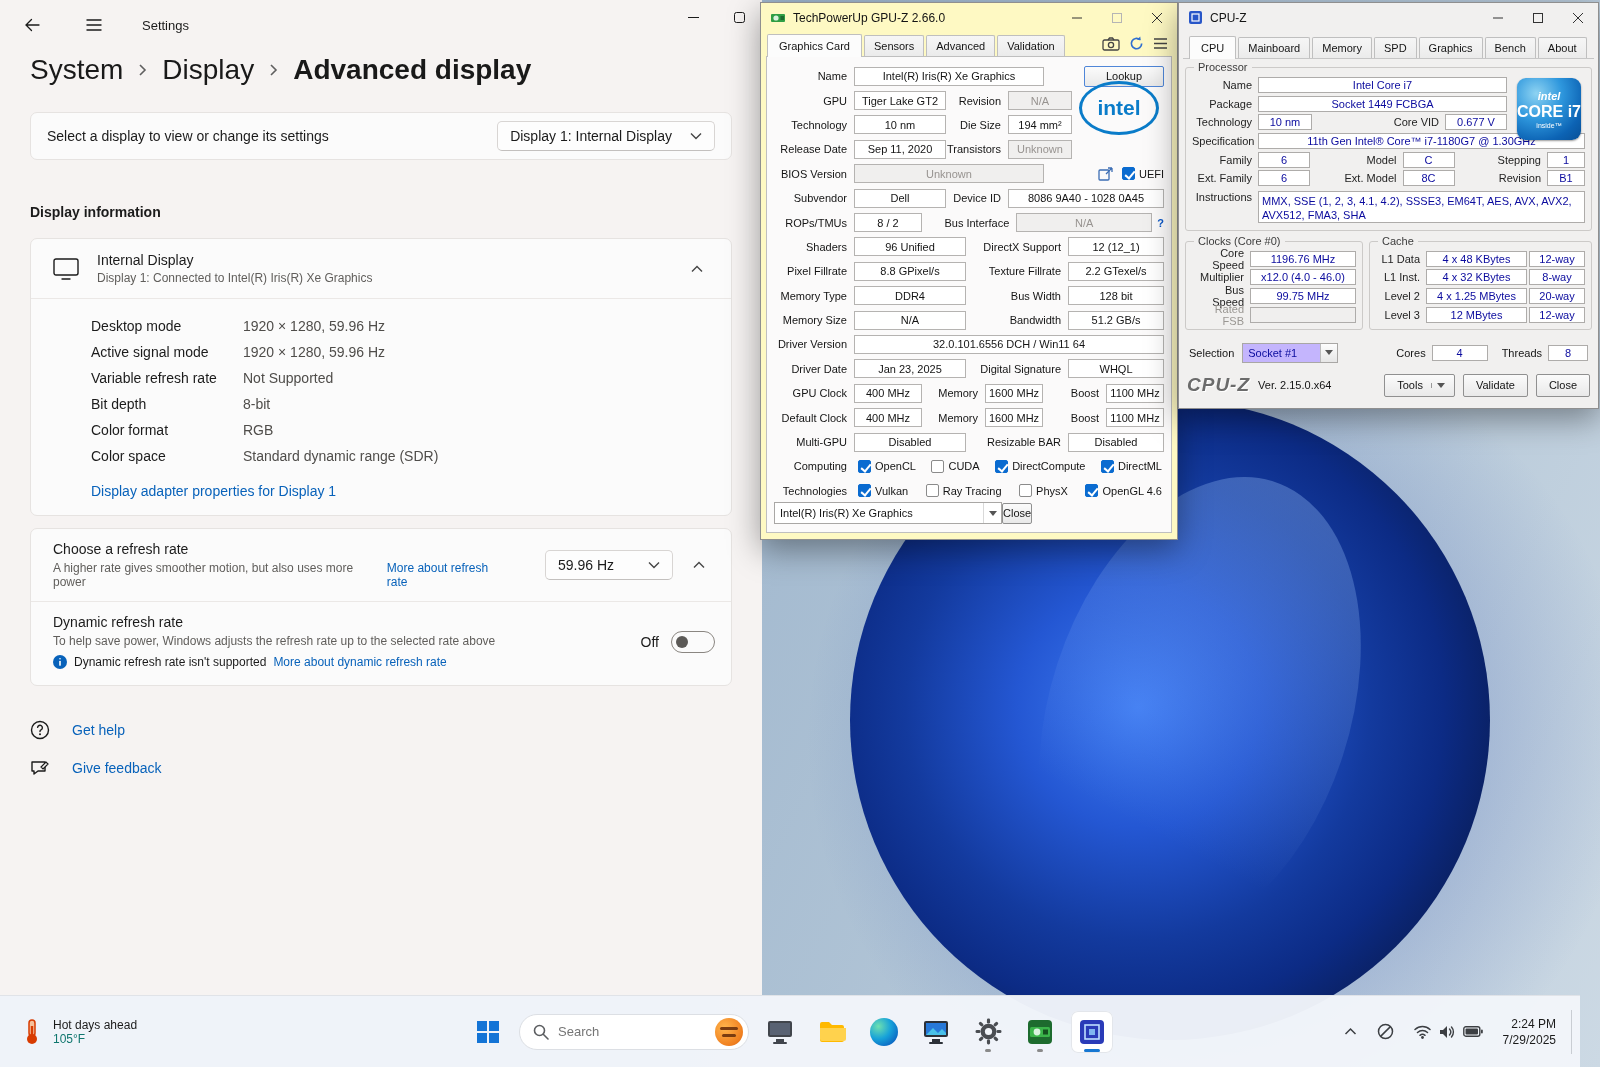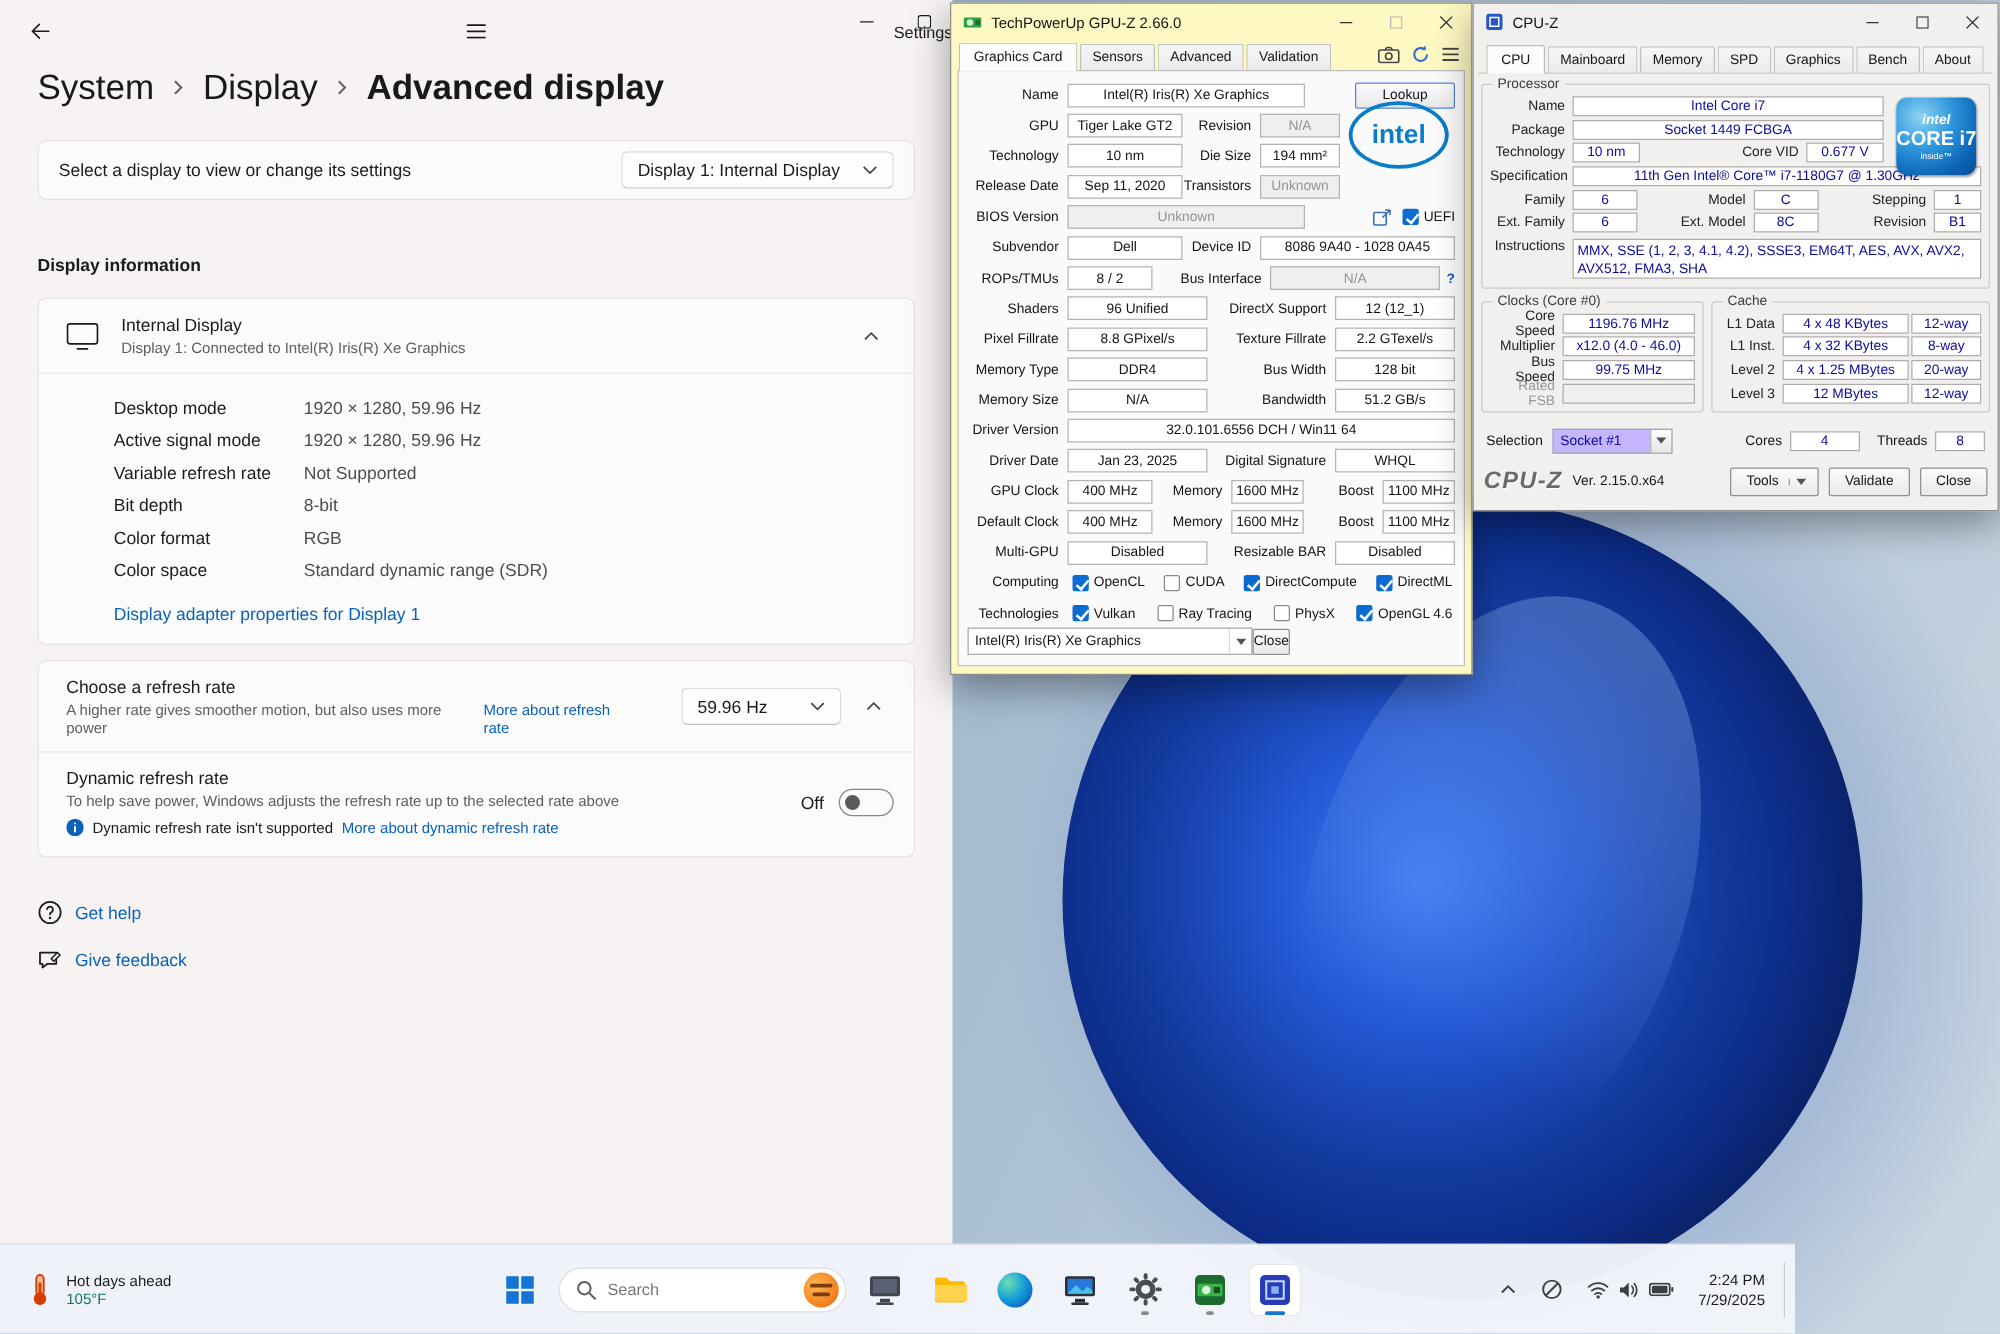--- a/index.html
+++ b/index.html
@@ -13,21 +13,21 @@
   .petal { position:absolute; border-radius:50%; }
   .p1 { left:850px; top:400px; width:640px; height:640px; background:radial-gradient(circle at 45% 48%,#3e7bf2 0%,#2457d3 25%,#133a9e 48%,#0c2b85 63%,#0a2165 74%,rgba(10,33,101,0) 75%); }
   .p2 { left:880px; top:430px; width:560px; height:300px; transform:rotate(32deg); background:linear-gradient(100deg,rgba(110,160,250,.55),rgba(30,70,190,0) 70%); }
   .p3 { left:930px; top:640px; width:520px; height:260px; transform:rotate(-24deg); background:linear-gradient(260deg,rgba(90,140,240,.5),rgba(20,60,170,0) 70%); }
   .p4 { left:1050px; top:470px; width:300px; height:480px; transform:rotate(18deg); background:linear-gradient(190deg,rgba(160,200,255,.35),rgba(20,60,170,0) 75%); }
 
   .link { color:#0862ba; cursor:pointer; }
 
   
   .settings { position:absolute; left:0; top:0; width:762px; height:995px; background:#f6f3f2; color:#1b1b1b; }
-  .s-titlebar { height:50px; display:flex; align-items:center; gap:26px; padding-left:14px; position:relative;justify-content:space-between; }
+  .s-titlebar { height:50px; display:flex; align-items:center; gap:26px; padding-left:14px; position:relative; }
   .nav-btn { width:36px; height:34px; border-radius:5px; display:flex; align-items:center; justify-content:center; }
   .s-title { font-size:13px; margin-left:4px; }
   .win-controls { position:absolute; right:0; top:0; display:flex; }
   .win-btn { width:46px; height:34px; display:flex; align-items:center; justify-content:center; }
   .breadcrumb { display:flex; align-items:center; gap:14px; padding:4px 0 0 30px; font-size:28px; color:#191919; }
   .crumb.current { font-weight:700; }
   .s-body { padding:26px 30px 0 30px; }
   .card { background:#fbfbfb; border:1px solid #e6e3e1; border-radius:7px; }
   .row-card { display:flex; align-items:center; justify-content:space-between; padding:7px 16px; min-height:48px; }
   .row-label { font-size:14px; }
@@ -46,21 +46,21 @@
   .adapter-link { display:inline-block; margin:10px 0 16px 60px; font-size:14px; }
   .rc-row { display:flex; align-items:center; padding:12px 16px 12px 22px;gap:36px; }
   .rc-sub { font-size:12px; color:#605e5b; margin-top:4px; display:flex; gap:6px; }
   .rc-right { margin-left:auto; display:flex; align-items:center; gap:10px; }
   .dyn-row { display:flex; padding:12px 16px 16px 22px; }
   .info-line { display:flex; align-items:center; gap:7px; margin-top:7px; font-size:12px; }
   .toggle-wrap { margin-left:auto; display:flex; align-items:center; gap:12px; align-self:center; font-size:14px; }
   .toggle { width:44px; height:22px; border:1px solid #8a8681; border-radius:12px; background:#fbfbfb; position:relative; }
   .toggle .knob { position:absolute; left:4px; top:4px; width:12px; height:12px; border-radius:50%; background:#5c5a57; }
   .foot-links { margin-top:34px; display:flex; flex-direction:column; gap:18px; }
-  .foot-link { display:flex; align-items:center; gap:10px; font-size:14px; }
+  .foot-link { display:flex; align-items:center; gap:22px; font-size:14px; }
 
   
   .xwin { position:absolute; background:#fef9c3; border:1px solid #8f8f8f; box-shadow:0 10px 30px rgba(0,0,0,.38); font-size:11px; color:#141414; }
   .x-titlebar { height:29px; display:flex; align-items:center; gap:7px; padding-left:9px; }
   .x-title { font-size:12px; }
   .x-ctls { margin-left:auto; display:flex; height:100%; }
   .x-ctl { width:40px; display:flex; align-items:center; justify-content:center; }
   .tabstrip { display:flex; align-items:flex-end; padding:2px 6px 0 6px; }
   .xtab { padding:4px 9px; background:linear-gradient(#f6f6f6,#ebebeb); border:1px solid #bfbfbf; border-bottom:none; border-radius:2px 2px 0 0; margin-right:2px; }
   .xtab.active { background:#fcfcfc; padding:5px 11px; margin-bottom:-1px; z-index:3; position:relative; }
@@ -109,21 +109,21 @@
   .c-clocks .c-lbl { width:58px; }
   .c-cache .c-lbl { width:50px; }
   .c-bottom { display:flex; align-items:center; margin:13px 10px 0 10px; font-size:11px; }
   .c-footer { display:flex; align-items:center; margin:11px 8px 0 8px; gap:8px; }
   .cpuz-brand { font-size:19px; font-weight:700; font-style:italic; color:#6b6b6b; letter-spacing:1px; text-shadow:1px 1px 0 #fff; }
   .c-btn { padding:0 12px; height:23px; }
   .c-combo { display:flex; align-items:center; height:20px; border:1px solid #a9a7a5; background:#c4b5fd; width:96px; padding-left:5px; }
   .c-combo .arrowbox { margin-left:auto; width:17px; align-self:stretch; background:linear-gradient(#fdfdfd,#e6e6e6); border-left:1px solid #bbb; display:flex; align-items:center; justify-content:center; }
 
   
-  .taskbar { position:absolute; left:0; bottom:0; width:1436px; height:72px; background:rgba(242,245,250,.97); border-top:1px solid #e0e3e8; }
+  .taskbar { position:absolute; left:0; bottom:0; width:1580px; height:72px; background:rgba(242,245,250,.97); border-top:1px solid #e0e3e8; }
   .tb-widget { position:absolute; left:8px; top:50%; transform:translateY(-50%); display:flex; align-items:center; gap:9px; padding:6px 12px; border-radius:7px; }
   .tw-t { font-size:12px; color:#1b1b1b; }
   .tw-temp { font-size:12px; color:#0f766e; }
   .tb-center { position:absolute; left:50%; top:50%; transform:translate(-50%,-50%); display:flex; align-items:center; gap:10px; }
   .tb-ic { width:42px; height:42px; border-radius:7px; display:flex; align-items:center; justify-content:center; position:relative; }
   .tb-ic.active { background:#ffffff; box-shadow:inset 0 0 0 1px #e3e6eb; }
   .pill { position:absolute; bottom:1px; left:50%; transform:translateX(-50%); width:6px; height:3px; border-radius:2px; background:#8a8a8a; }
   .pill.focus { width:16px; background:#1677d2; }
   .tb-search { width:230px; height:36px; background:#fff; border:1px solid #dcdfe4; border-radius:18px; display:flex; align-items:center; gap:9px; padding:0 5px 0 13px; }
   .tb-search input { border:none; outline:none; font-size:13px; color:#333; width:120px; background:transparent; font-family:inherit; }

